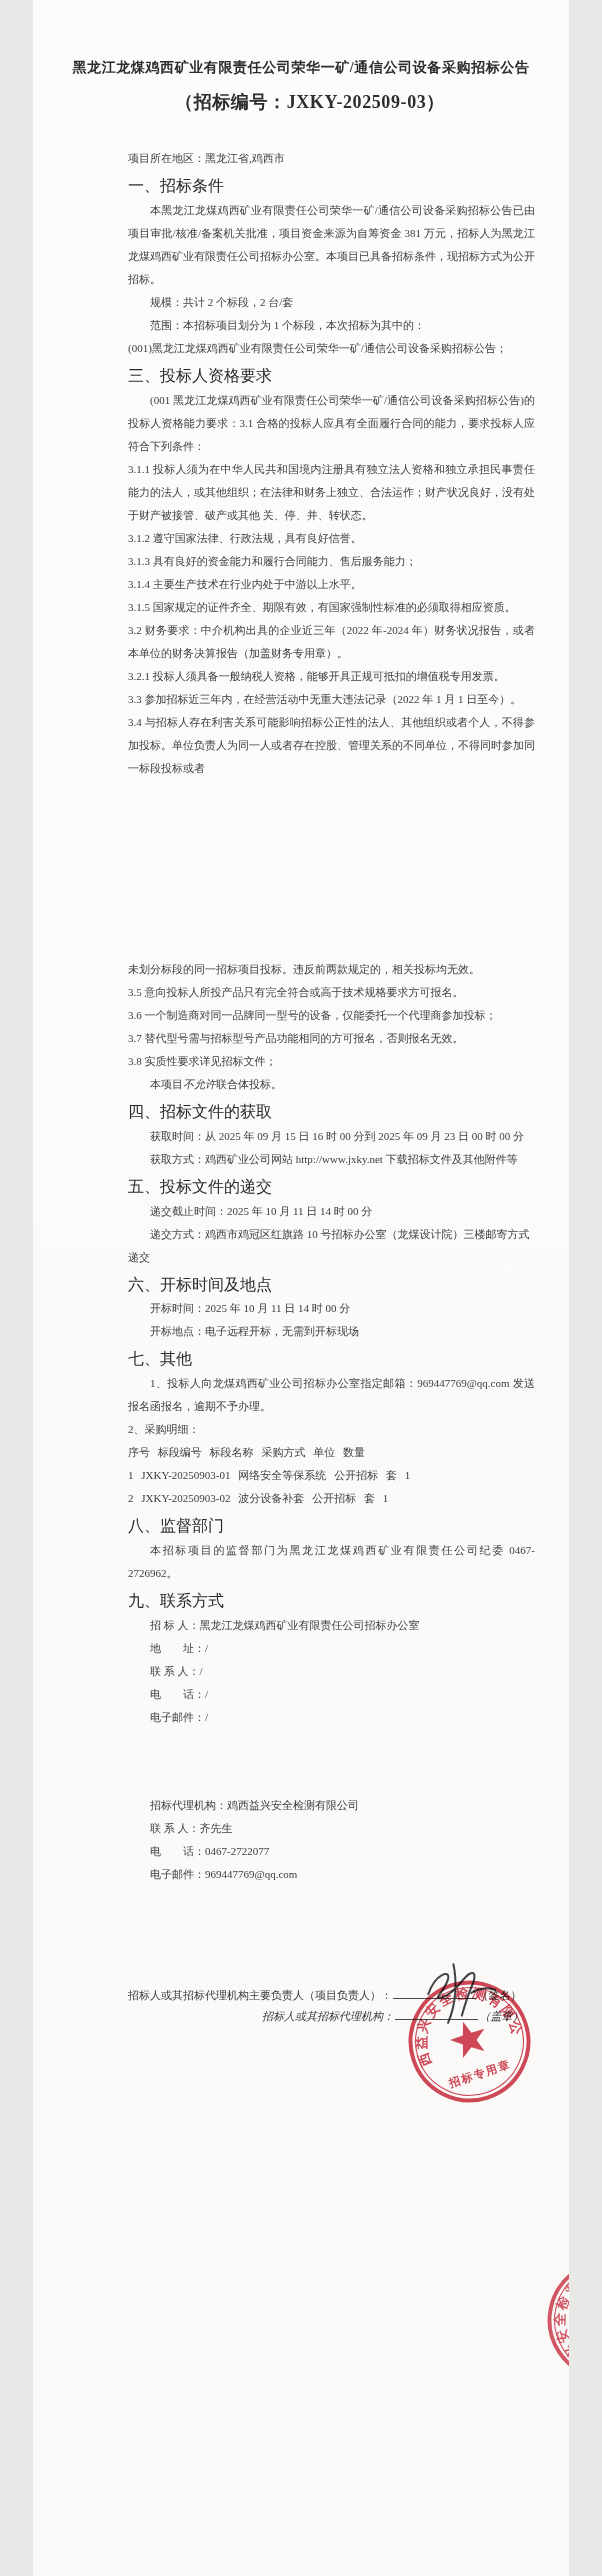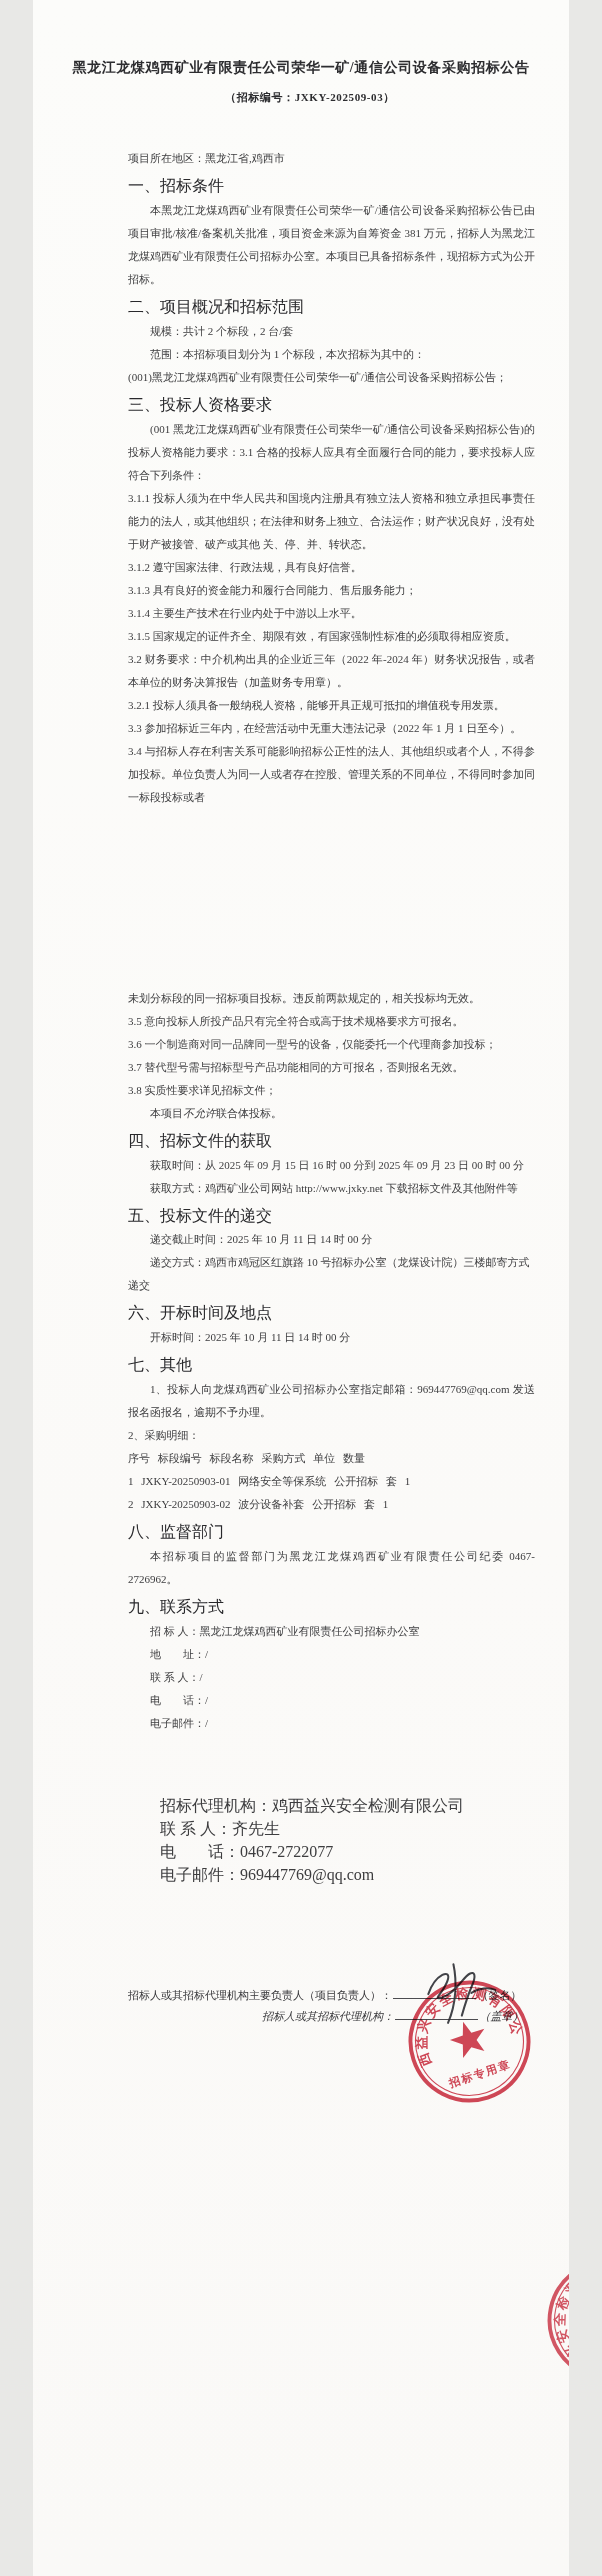--- a/index.html
+++ b/index.html
@@ -8,39 +8,39 @@
     width:536px; height:2576px;
     margin:0 auto;
     background:linear-gradient(180deg,#fcfcfa 0%, #fbfaf8 60%, #faf9f7 100%);
     overflow:hidden;
     font-family:"Liberation Serif","DejaVu Serif",serif;
     color:#3d3d3f;
   }
   
   .title-block {position:absolute; top:59px; left:0; right:0; text-align:center;}
   .doc-title {font-size:14px; font-weight:bold; color:#2d2d30; letter-spacing:0.6px;}
-  .doc-subtitle {margin-top:13.3px; font-size:11px; font-weight:bold; color:#2d2d30; letter-spacing:0.6px;padding-left:18px;}
+  .doc-subtitle {margin-top:13.3px; font-size:18px; font-weight:bold; color:#2d2d30; letter-spacing:0.6px;padding-left:18px;}
   
   .body-flow {position:absolute; top:147px; left:95px; width:407px; font-size:11px; line-height:23px;}
   .body-flow p {margin:0;}
   .para {text-align:justify; text-indent:2em;}
   .item {text-align:justify;}
   .stmt {text-indent:2em;}
   h2.sec {
     font-family:"Liberation Sans","DejaVu Sans",sans-serif;
     font-size:16px; font-weight:normal; color:#29292c;
     margin:6px 0 2.4px 0; line-height:20.5px;
   }
   .gap-break {height:178px;}
   .kvline {text-indent:2em;}
   .kv-label {white-space:pre;}
   .trow span, .thead span {margin-right:7.8px;margin-top:44px;}
   em.hand-em {font-style:italic;}
   
-  .agency-block {position:absolute; top:1794px; left:95px; width:416px; font-size:16px; line-height:23px;}
+  .agency-block {position:absolute; top:1794px; left:95px; width:416px; font-size:11px; line-height:23px;}
   .agency-block p {margin:0;}
   .signature-block {position:absolute; top:1985px; left:95px; width:434px; font-size:11px; line-height:20.5px; color:#37373a;}
   .signature-block p {margin:0;}
   .sig-line2 {margin-top:26px; padding-left:134px;font-style:italic;}
   .u-line {display:inline-block; width:83px; height:8.4px; border-bottom:1px solid #4c4c50; margin:0 1.2px;}
   
   .stamp {position:absolute; mix-blend-mode:multiply; pointer-events:none;}
   .stamp-main {left:372px; top:1977px; width:129px; height:129px; transform:rotate(-18deg); opacity:0.93;}
   .edge-a {left:570px; top:336px;  width:129px; height:129px; transform:rotate(22deg);  opacity:0.32;}
   .edge-b {left:572px; top:867px; width:129px; height:129px; transform:rotate(-12deg); opacity:0.30;}
@@ -57,21 +57,20 @@
     <div class="doc-title">黑龙江龙煤鸡西矿业有限责任公司荣华一矿/通信公司设备采购招标公告</div>
     <div class="doc-subtitle">（招标编号：JXKY-202509-03）</div>
   </div>
 
   <div class="body-flow">
     <p>项目所在地区：黑龙江省,鸡西市</p>
 
     <h2 class="sec">一、招标条件</h2>
     <p class="para">本黑龙江龙煤鸡西矿业有限责任公司荣华一矿/通信公司设备采购招标公告已由项目审批/核准/备案机关批准，项目资金来源为自筹资金 381 万元，招标人为黑龙江龙煤鸡西矿业有限责任公司招标办公室。本项目已具备招标条件，现招标方式为公开招标。</p>
 
-    <h2 class="sec">二、项目概况和招标范围</h2>
     <p class="stmt">规模：共计 2 个标段，2 台/套</p>
     <p class="stmt">范围：本招标项目划分为 1 个标段，本次招标为其中的：</p>
     <p class="item">(001)黑龙江龙煤鸡西矿业有限责任公司荣华一矿/通信公司设备采购招标公告；</p>
 
     <h2 class="sec">三、投标人资格要求</h2>
     <p class="para">(001 黑龙江龙煤鸡西矿业有限责任公司荣华一矿/通信公司设备采购招标公告)的投标人资格能力要求：3.1 合格的投标人应具有全面履行合同的能力，要求投标人应符合下列条件：</p>
     <p class="item">3.1.1 投标人须为在中华人民共和国境内注册具有独立法人资格和独立承担民事责任能力的法人，或其他组织；在法律和财务上独立、合法运作；财产状况良好，没有处于财产被接管、破产或其他 关、停、并、转状态。</p>
     <p class="item">3.1.2 遵守国家法律、行政法规，具有良好信誉。</p>
     <p class="item">3.1.3 具有良好的资金能力和履行合同能力、售后服务能力；</p>
     <p class="item">3.1.4 主要生产技术在行业内处于中游以上水平。</p>
@@ -93,20 +92,21 @@
     <h2 class="sec">四、招标文件的获取</h2>
     <p class="stmt">获取时间：从 2025 年 09 月 15 日 16 时 00 分到 2025 年 09 月 23 日 00 时 00 分</p>
     <p class="stmt">获取方式：鸡西矿业公司网站 http://www.jxky.net 下载招标文件及其他附件等</p>
 
     <h2 class="sec">五、投标文件的递交</h2>
     <p class="stmt">递交截止时间：2025 年 10 月 11 日 14 时 00 分</p>
     <p class="stmt">递交方式：鸡西市鸡冠区红旗路 10 号招标办公室（龙煤设计院）三楼邮寄方式递交</p>
 
     <h2 class="sec">六、开标时间及地点</h2>
     <p class="stmt">开标时间：2025 年 10 月 11 日 14 时 00 分</p>
+    <p class="stmt">开标地点：电子远程开标，无需到开标现场</p>
 
     <h2 class="sec">七、其他</h2>
     <p class="para">1、投标人向龙煤鸡西矿业公司招标办公室指定邮箱：969447769@qq.com 发送报名函报名，逾期不予办理。</p>
     <p class="item">2、采购明细：</p>
     <p class="thead">
       <span>序号</span><span>标段编号</span><span>标段名称</span><span>采购方式</span><span>单位</span><span>数量</span>
     </p>
     <p class="trow">
       <span>1</span><span>JXKY-20250903-01</span><span>网络安全等保系统</span><span>公开招标</span><span>套</span><span>1</span>
     </p>

